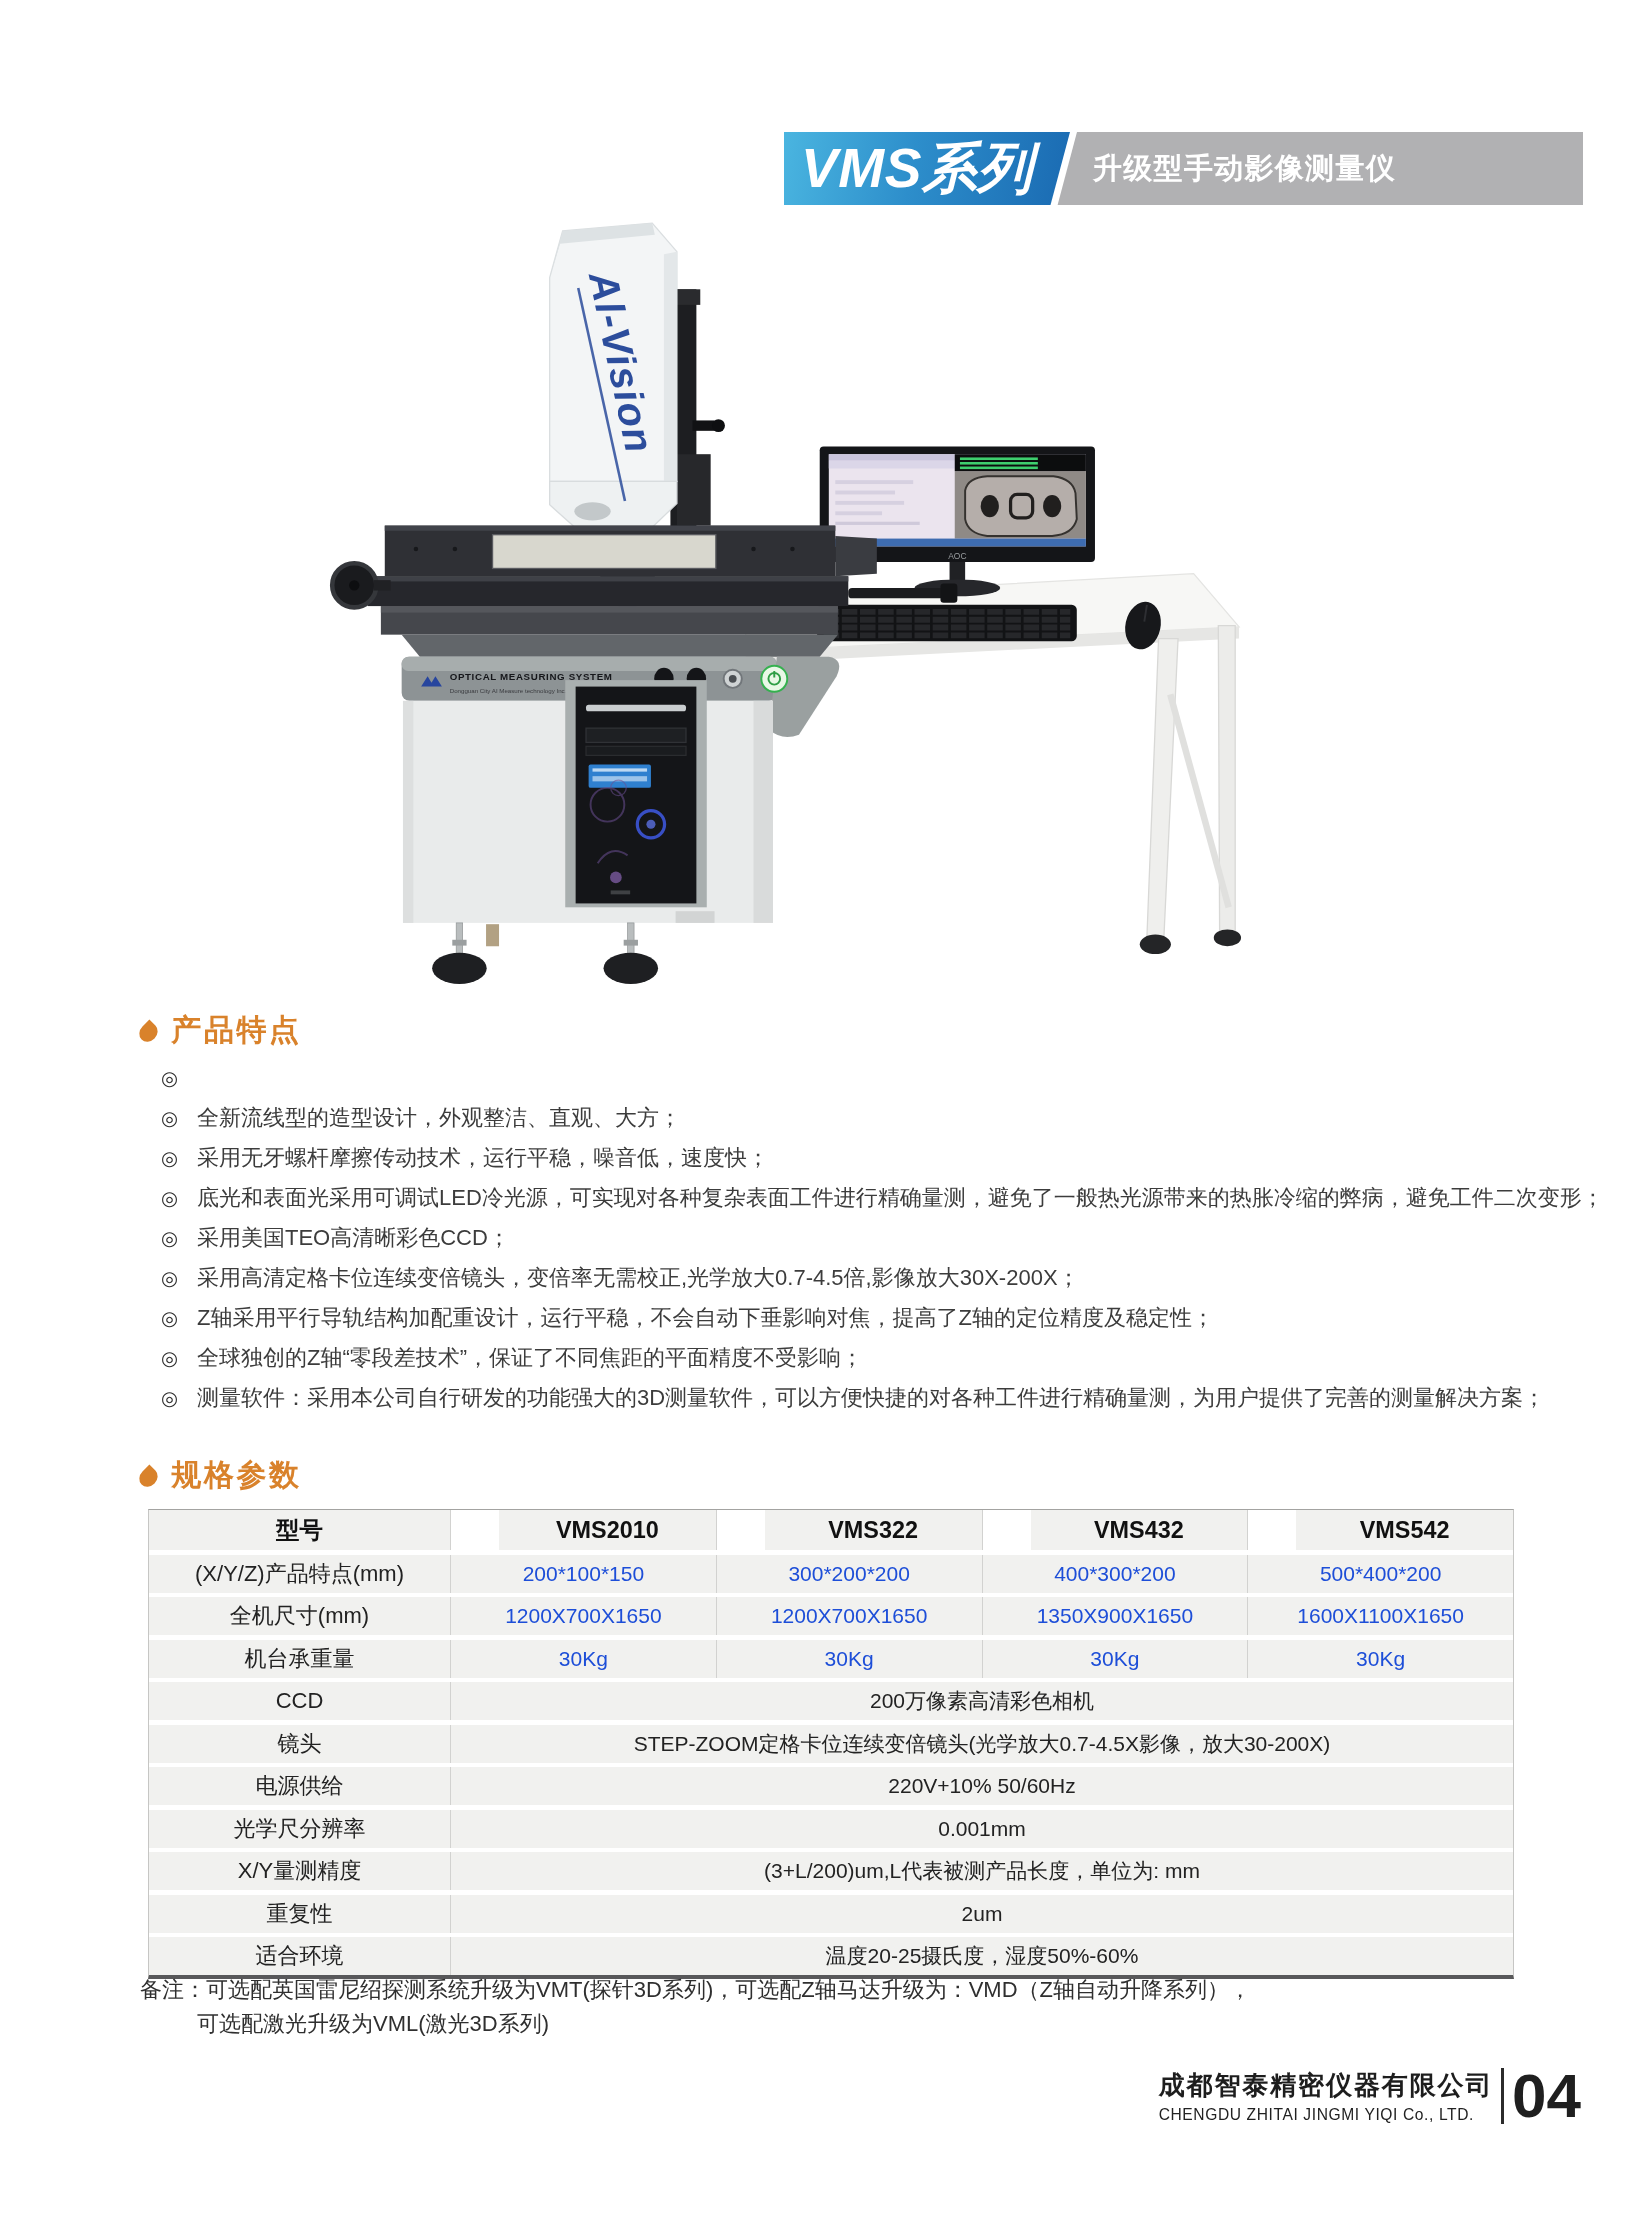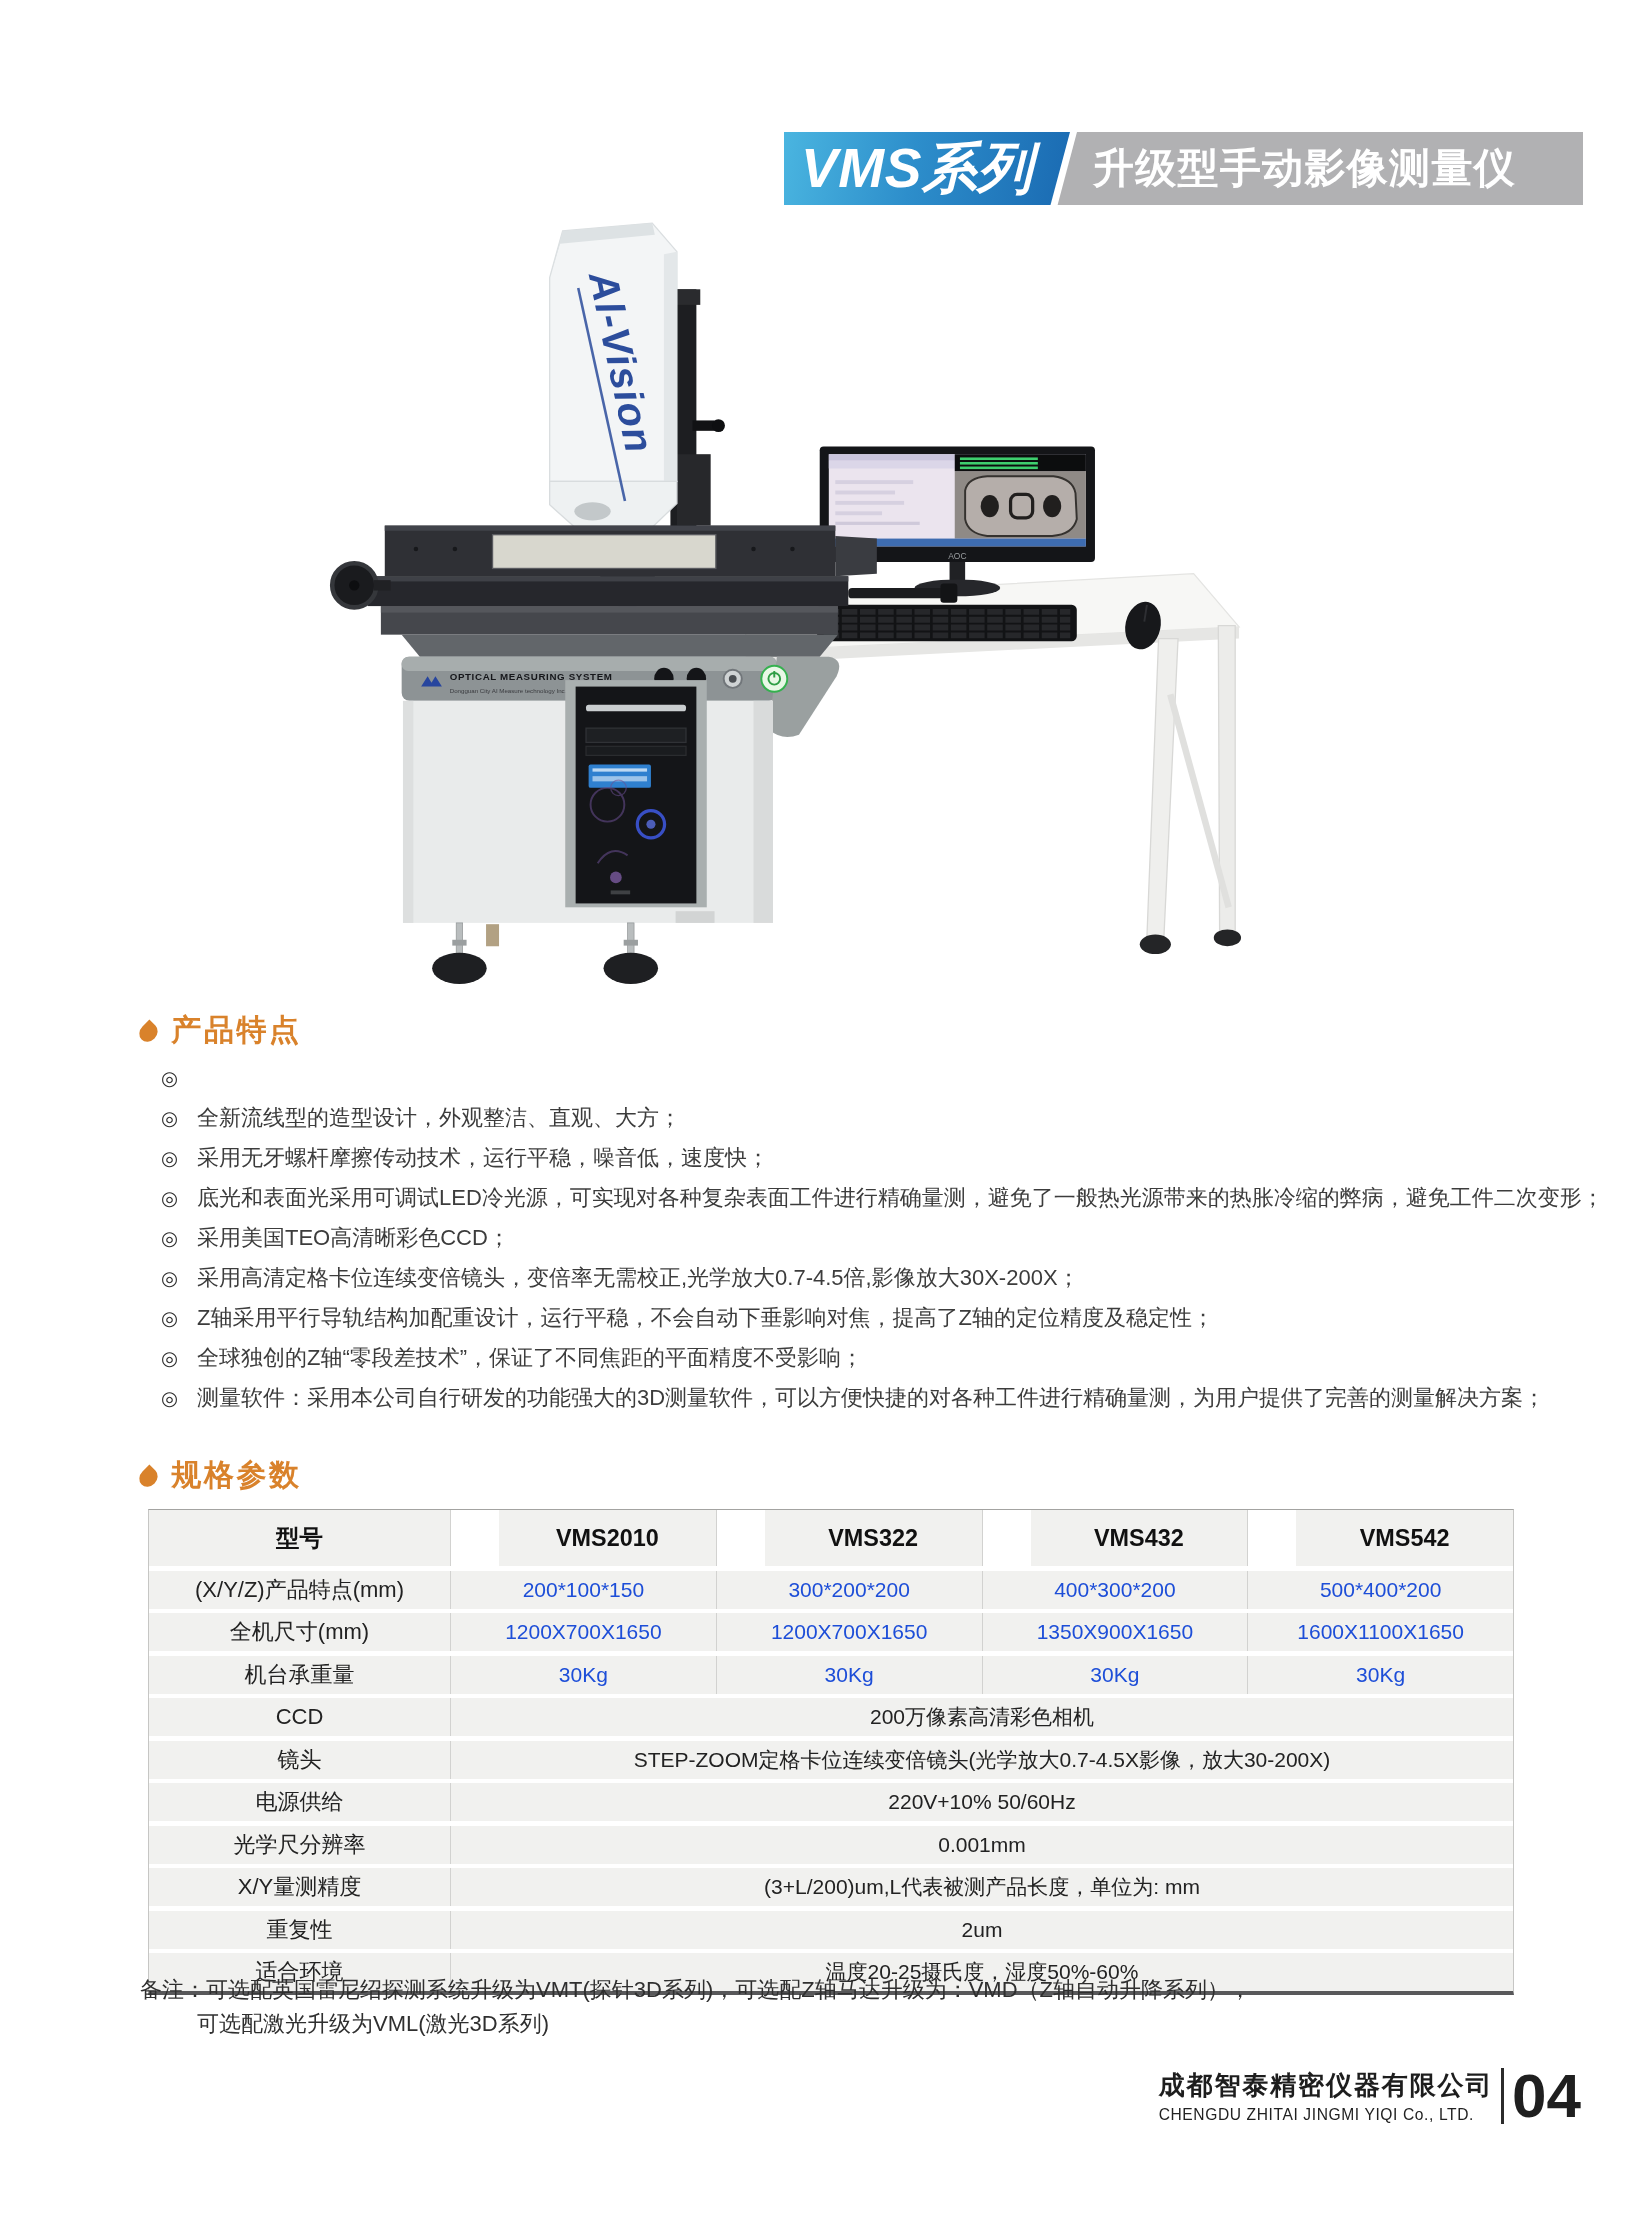--- a/index.html
+++ b/index.html
@@ -8,21 +8,21 @@
 
   
   .hdr-blue{position:absolute;left:784px;top:132px;width:286px;height:73px;
     background:linear-gradient(100deg,#4ab5e0 0%,#2d8ecb 45%,#1a6ab2 100%);
     clip-path:polygon(0 0,100% 0,calc(100% - 19.5px) 100%,0 100%);
     display:flex;align-items:center;padding-left:17px;box-sizing:border-box;}
   .hdr-blue span{font-style:italic;font-weight:800;font-size:55px;color:#fff;letter-spacing:0.6px;}
   .hdr-gray{position:absolute;left:1055px;top:132px;width:528px;height:73px;background:#b1b1b3;
     clip-path:polygon(22px 0,100% 0,100% 100%,2.6px 100%);
     display:flex;align-items:center;padding-left:38px;box-sizing:border-box;}
-  .hdr-gray span{font-weight:700;font-size:41px;color:#fff;letter-spacing:1.3px;}
+  .hdr-gray span{font-weight:700;font-size:29px;color:#fff;letter-spacing:1.3px;}
 
   
   .photo{position:absolute;left:273px;top:214px;width:974px;height:779px;}
 
   
   .sec-head{position:absolute;display:flex;align-items:center;gap:14.3px;}
   .drop{width:17px;height:17px;background:#d9822b;border-radius:0 50% 50% 50%;
         transform:rotate(45deg) scaleY(1.15);margin-top:3.9px;}
   .sec-title{font-size:30px;font-weight:700;color:#d9822b;letter-spacing:2.6px;}
 
@@ -31,21 +31,21 @@
   .feat-row{display:flex;align-items:flex-start;height:40px;}
   .feat-bullet{font-size:19.5px;color:#2e2e2e;width:36px;flex:none;line-height:28.6px;}
   .feat-text{font-size:22px;color:#3c3c3c;line-height:28.6px;white-space:nowrap;}
 
   
   .spec-table{position:absolute;left:148px;top:1509px;width:1366px;box-sizing:border-box;
     border-top:1.9px solid #a3a3a1;border-left:1.3px solid #c6c6c4;border-right:1.3px solid #c6c6c4;
     border-bottom:4.5px solid #58585a;}
   .spec-row{display:flex;height:38px;margin-bottom:4.5px;}
   .spec-row:last-child{margin-bottom:0;}
-  .spec-row.head{height:56px;gap:48px;}
+  .spec-row.head{height:40px;gap:48px;}
   .cell{background:#f1f1ef;border-right:1.3px solid #d2d2d0;display:flex;align-items:center;
         justify-content:center;box-sizing:border-box;}
   .cell:last-child{border-right:none;}
   .c-label{width:302px;flex:none;font-size:22px;color:#222;}
   .c-val{flex:1;font-size:21px;color:#1d4ed8;}
   .c-span{flex:1;font-size:21px;color:#222;}
   .spec-row.head .cell{font-weight:700;font-size:23.4px;color:#111;}
 
   .notes{position:absolute;left:140px;top:1973px;font-size:22px;color:#2f2f2f;line-height:34px;}
   .notes .line2{padding-left:57px;}

